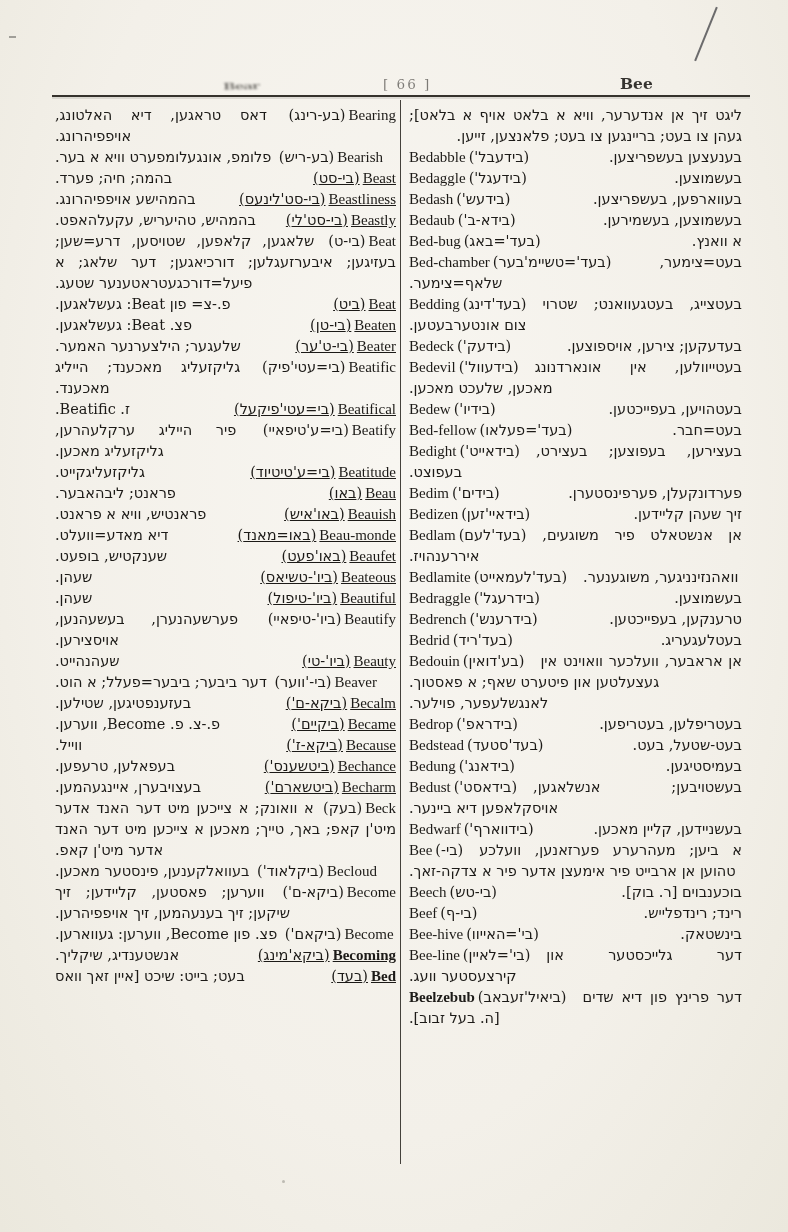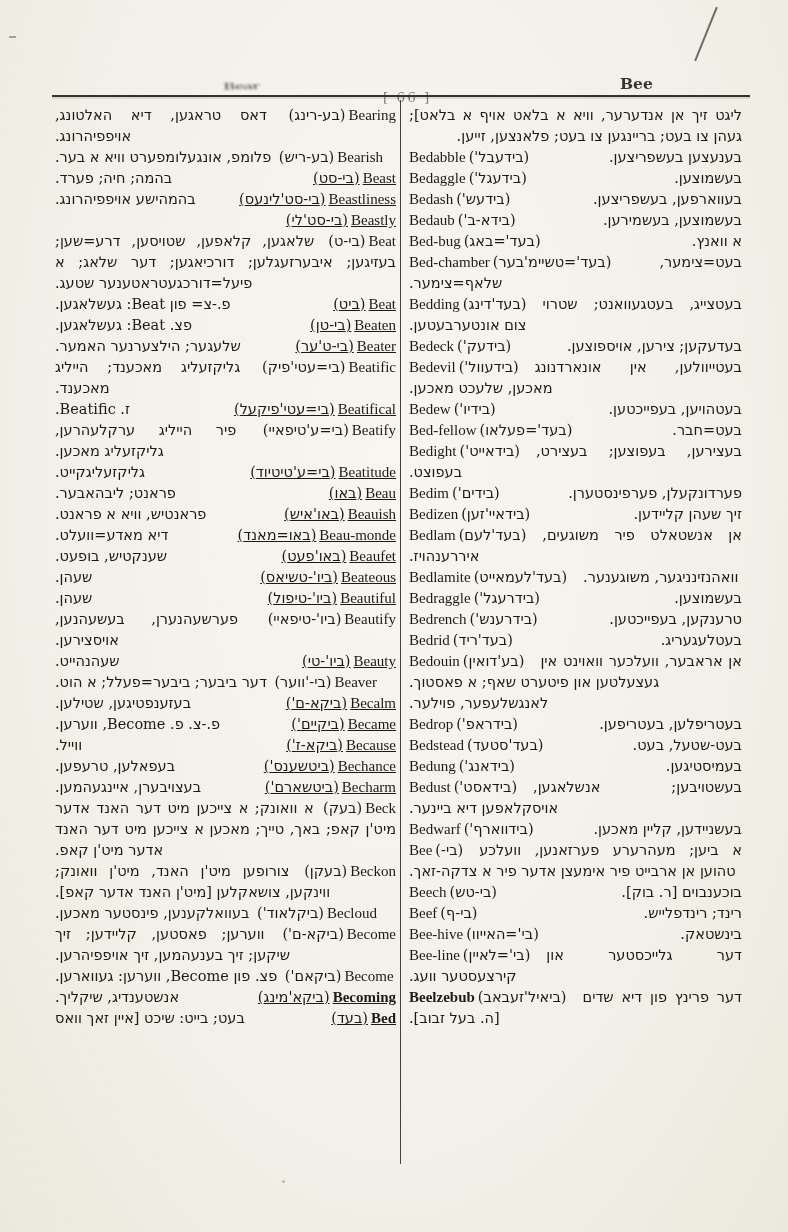--- a/index.html
+++ b/index.html
@@ -7,21 +7,21 @@
   body{width:788px;height:1232px;font-family:"DejaVu Serif","DejaVu Sans",serif;}
   .page{position:relative;width:788px;height:1232px;overflow:hidden;color:#1c1a17;
         background:radial-gradient(ellipse at 50% 38%, #f8f6f1 0%, #f3f0e9 62%, #ebe8dd 100%);}
   
   .pen-mark{position:absolute;left:705px;top:5px;width:2px;height:58px;background:#4a4a4e;transform:rotate(22deg);opacity:.8;}
   .speck1{position:absolute;left:9px;top:36px;width:7px;height:2px;background:#6b6a66;opacity:.6;}
   .speck2{position:absolute;left:282px;top:1180px;width:3px;height:3px;border-radius:50%;background:#8a887f;opacity:.5;}
   
   .running-head{position:absolute;top:74px;left:55px;right:44px;height:22px;font-size:15px;}
   .rh-left{position:absolute;left:168px;top:3px;font-weight:bold;filter:blur(1.3px);opacity:.55;transform:scaleY(.62) rotate(-2deg);letter-spacing:-1px;}
-  .rh-center{position:absolute;left:328px;top:15px;font-size:13.5px;opacity:.55;filter:blur(.4px);letter-spacing:2px;}
+  .rh-center{position:absolute;left:328px;top:2px;font-size:13.5px;opacity:.55;filter:blur(.4px);letter-spacing:2px;}
   .rh-right{position:absolute;left:565px;top:0;font-weight:bold;font-size:15.5px;opacity:.88;}
   .header-rule{position:absolute;top:95px;left:52px;right:38px;height:2px;background:#35322c;box-shadow:0 2px 0 rgba(53,50,44,.12);}
   .column-divider{position:absolute;left:400px;top:100px;height:1064px;width:1px;background:#44413b;}
   
   .col{position:absolute;top:105px;}
   .col-left{left:55px;width:341px;}
   .col-right{left:409px;width:333px;}
   
   .entry{font-size:14.5px;line-height:21px;margin:0;}
   .entry .en{font-family:"Liberation Serif","DejaVu Serif",serif;font-size:15px;}
@@ -68,20 +68,21 @@
       <div class="entry s">
         <span class="hw"><span class="en">Beast</span><span class="pron">(<span class="ptext">בי-סט</span>)</span></span> 
         <span class="def">בהמה; חיה; פערד.</span>
       </div>
       <div class="entry s">
         <span class="hw"><span class="en">Beastliness</span><span class="pron">(<span class="ptext">בי-סט'לינעס</span>)</span></span> 
         <span class="def">בהמהישע אויפפיהרונג.</span>
       </div>
       <div class="entry s">
         <span class="hw"><span class="en">Beastly</span><span class="pron">(<span class="ptext">בי-סט'לי</span>)</span></span> 
+        <span class="def">בהמהיש, טהיעריש, עקעלהאפט.</span>
       </div>
       <div class="entry l"><span class="hw"><span class="en">Beat</span><span class="pron">(<span class="ptext">בי-ט</span>)</span></span> <span class="def">שלאגען, קלאפען, שטויסען, דרע=שען; בעזיגען; איבערזעגלען; דורכיאגען; דער שלאג; א פיעל=דורכגעטראטענער שטעג.</span></div>
       <div class="entry s">
         <span class="hw"><span class="en">Beat</span><span class="pron">(<span class="ptext">ביט</span>)</span></span> 
         <span class="def">פ.-צ= פון Beat: געשלאגען.</span>
       </div>
       <div class="entry s">
         <span class="hw"><span class="en">Beaten</span><span class="pron">(<span class="ptext">בי-טן</span>)</span></span> 
         <span class="def">פצ. Beat: געשלאגען.</span>
       </div>
@@ -143,21 +144,20 @@
       </div>
       <div class="entry s">
         <span class="hw"><span class="en">Bechance</span><span class="pron">(<span class="ptext">ביטשענס'</span>)</span></span> 
         <span class="def">בעפאלען, טרעפען.</span>
       </div>
       <div class="entry s">
         <span class="hw"><span class="en">Becharm</span><span class="pron">(<span class="ptext">ביטשארם'</span>)</span></span> 
         <span class="def">בעצויבערן, איינגעהמען.</span>
       </div>
       <div class="entry l"><span class="hw"><span class="en">Beck</span><span class="pron">(<span class="ptext">בעק</span>)</span></span> <span class="def">א וואונק; א צייכען מיט דער האנד אדער מיט'ן קאפ; באך, טייך; מאכען א צייכען מיט דער האנד אדער מיט'ן קאפ.</span></div>
-      <div class="entry l"><span class="hw"><span class="en">Beckon</span><span class="pron">(<span class="ptext">בעקן</span>)</span></span> <span class="def">צורופען מיט'ן האנד, מיט'ן וואונק; ווינקען, צושאקלען [מיט'ן האנד אדער קאפ].</span></div>
       <div class="entry l"><span class="hw"><span class="en">Becloud</span><span class="pron">(<span class="ptext">ביקלאוד'</span>)</span></span> <span class="def">בעוואלקענען, פינסטער מאכען.</span></div>
       <div class="entry l"><span class="hw"><span class="en">Become</span><span class="pron">(<span class="ptext">ביקא-ם'</span>)</span></span> <span class="def">ווערען; פאסטען, קליידען; זיך שיקען; זיך בענעהמען, זיך אויפפיהרען.</span></div>
       <div class="entry l"><span class="hw"><span class="en">Become</span><span class="pron">(<span class="ptext">ביקאם'</span>)</span></span> <span class="def">פצ. פון Become, ווערען: געווארען.</span></div>
       <div class="entry s bold">
         <span class="hw"><span class="en">Becoming</span><span class="pron">(<span class="ptext">ביקא'מינג</span>)</span></span> 
         <span class="def">אנשטענדיג, שיקליך.</span>
       </div>
       <div class="entry s bold">
         <span class="hw"><span class="en">Bed</span><span class="pron">(<span class="ptext">בעד</span>)</span></span> 
         <span class="def">בעט; בייט: שיכט [איין זאך וואס</span>

